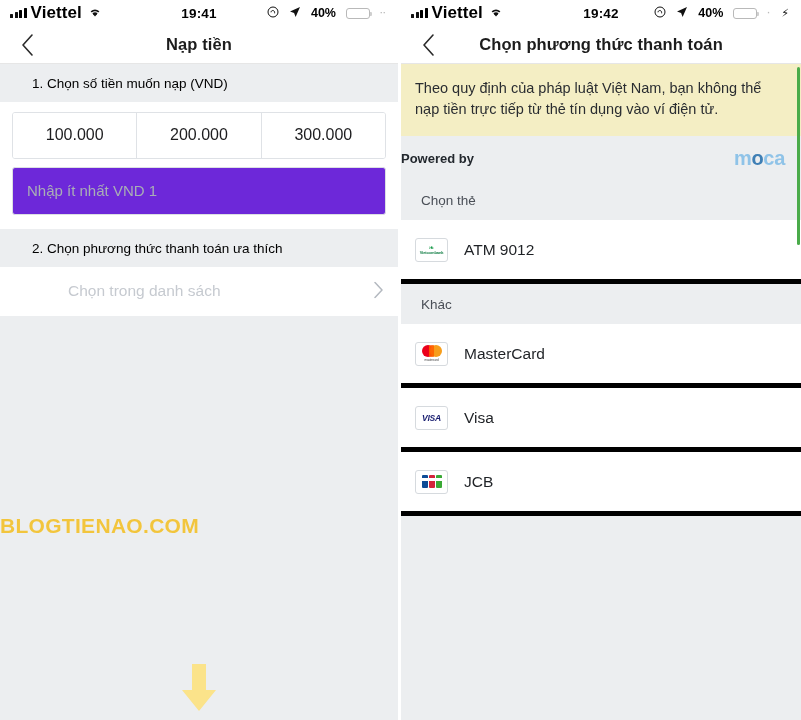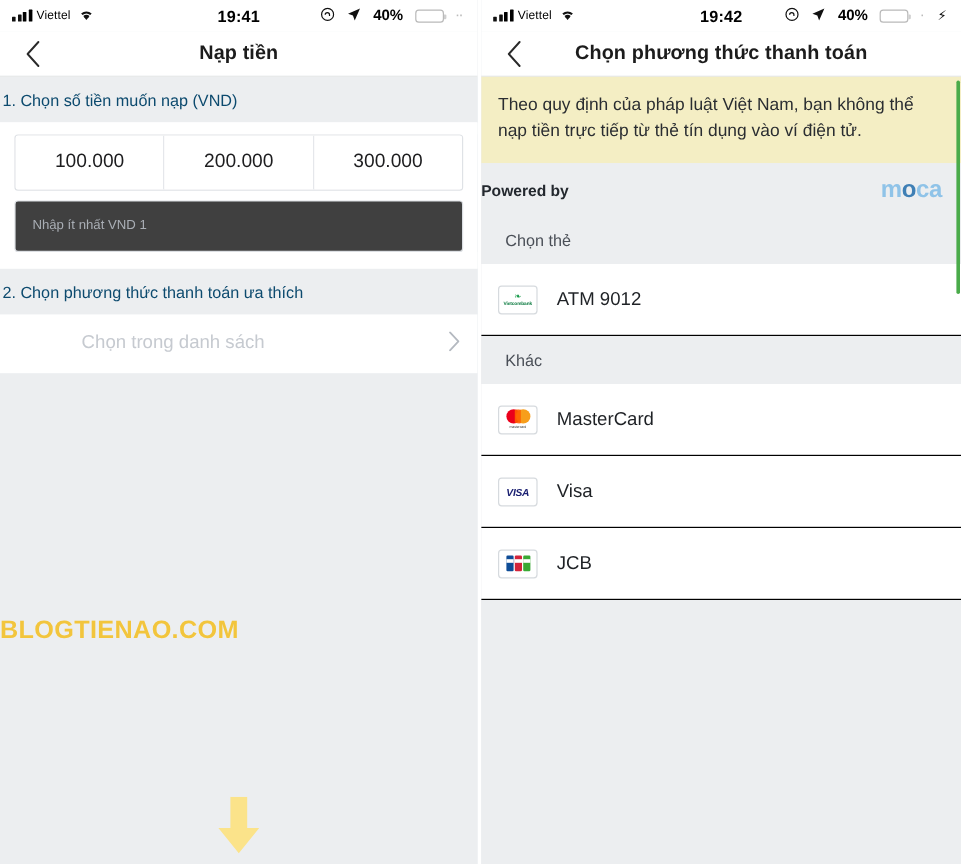--- a/index.html
+++ b/index.html
@@ -27,21 +27,21 @@
     font-size: 13px; font-weight: bold; color: #000;
     position: relative;
   }
   .sb-left { display: flex; align-items: center; gap: 4px; }
   .sb-bars { display: flex; align-items: flex-end; gap: 1.5px; height: 10px; }
   .sb-bars i { display: block; width: 3px; background: #000; border-radius: .5px; }
   .sb-bars i:nth-child(1) { height: 4px; background:#111; }
   .sb-bars i:nth-child(2) { height: 6px; background:#111; }
   .sb-bars i:nth-child(3) { height: 8px; }
   .sb-bars i:nth-child(4) { height: 10px; }
-  .sb-carrier { font-size: 10px; font-weight: 400; letter-spacing: .1px; }
+  .sb-carrier { font-size: 17px; font-weight: 700; letter-spacing: .1px; }
   .sb-wifi { margin-left: 2px; }
   .sb-time {
     position: absolute; left: 0; right: 0; text-align: center;
     font-size: 13.5px; font-weight: bold; letter-spacing: .2px;
     pointer-events: none;
   }
   .sb-right { margin-left: auto; display: flex; align-items: center; gap: 10px; }
   .sb-pct { font-size: 12.5px; font-weight: 600; }
   .battery {
     position: relative; width: 24px; height: 11px;
@@ -69,47 +69,47 @@
   .nav-back svg { display: block; }
   .nav-title {
     position: absolute; left: 54px; right: 54px; text-align: center;
     font-size: 16.5px; font-weight: bold; color: #1c1c1c; letter-spacing: .1px;
   }
   .nav-shadow { height: 1px; background: #e6e6e6; }
 
   
   .l-body { background: #eceef0; height: 656px; position: relative; }
   .section-label {
-    padding: 12px 2px 11px;
-    font-size: 13.5px; color: #0c4a6e;
+    padding: 12px 32px 11px;
+    font-size: 13.5px; color: #000000;
     background: #eceef0;
   }
   .white-block { background: #ffffff; }
 
   .amount-row {
     display: flex; margin: 0 12px;
     border: 1px solid #dfe2e6; border-radius: 3px; overflow: hidden;
     background: #fff;
   }
   .amount-btn {
     flex: 1; text-align: center;
     padding: 13px 0 14px;
     font-size: 16px; color: #1d1d1f;
     background: #fff; cursor: pointer;
     border-right: 1px solid #dfe2e6;
   }
   .amount-btn:last-child { border-right: none; }
 
   .amount-input {
     margin: 8px 12px 0;
-    background: #404040;
+    background: #6d28d9;
     border: 1px solid #dcdfe3;
     border-radius: 3px;
     padding: 14px 14px 15px;
-    font-size: 11px;
+    font-size: 15px;
     color: #a4a9b0;
     font-family: inherit;
     box-sizing: border-box;
     width: calc(100% - 24px);
     display: block;
   }
   .amount-input::placeholder { color: #a9aeb5; }
   .white-pad-bottom { height: 14px; background:#fff; }
   .white-pad-top { height: 10px; background:#fff; }
 
@@ -158,21 +158,21 @@
     padding: 13px 14px 12px 20px;
     font-size: 13.5px; color: #4a4f57;
   }
   .card-row {
     background: #ffffff;
     display: flex; align-items: center;
     gap: 16px;
     padding: 9px 14px 9px 14px;
     min-height: 41px;
     cursor: pointer;
-    border-bottom: 1px solid #000000;
+    border-bottom: 5px solid #000000;
   }
   .card-row:last-child { border-bottom: none; }
   .card-row .lbl { font-size: 15.5px; color: #1f2226; }
 
   .card-ico {
     width: 31px; height: 22px;
     border: 1px solid #d6dade; border-radius: 3px;
     background: #fff;
     display: flex; align-items: center; justify-content: center;
     overflow: hidden;

